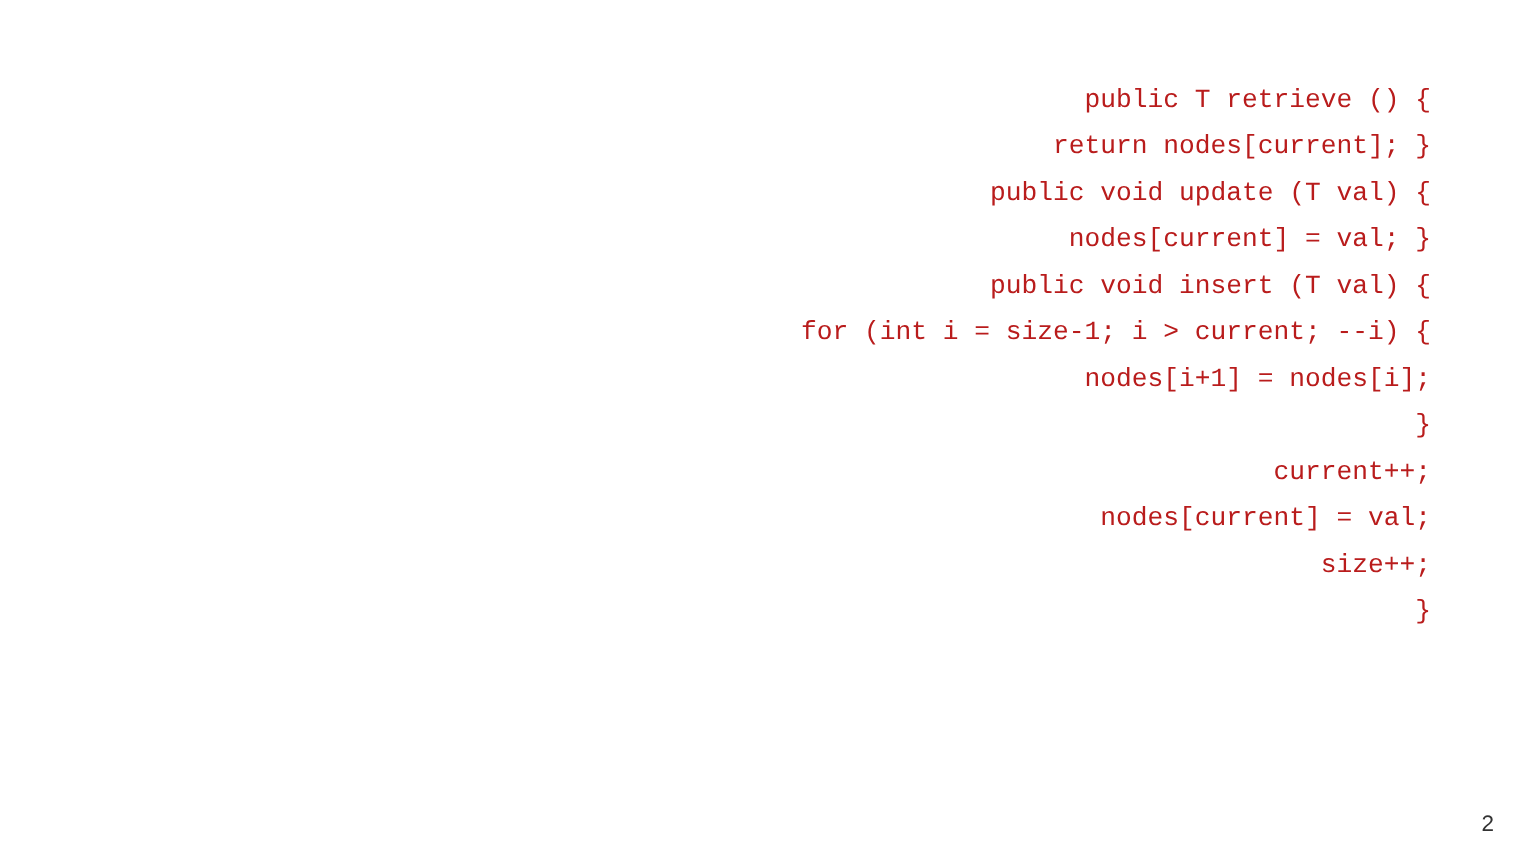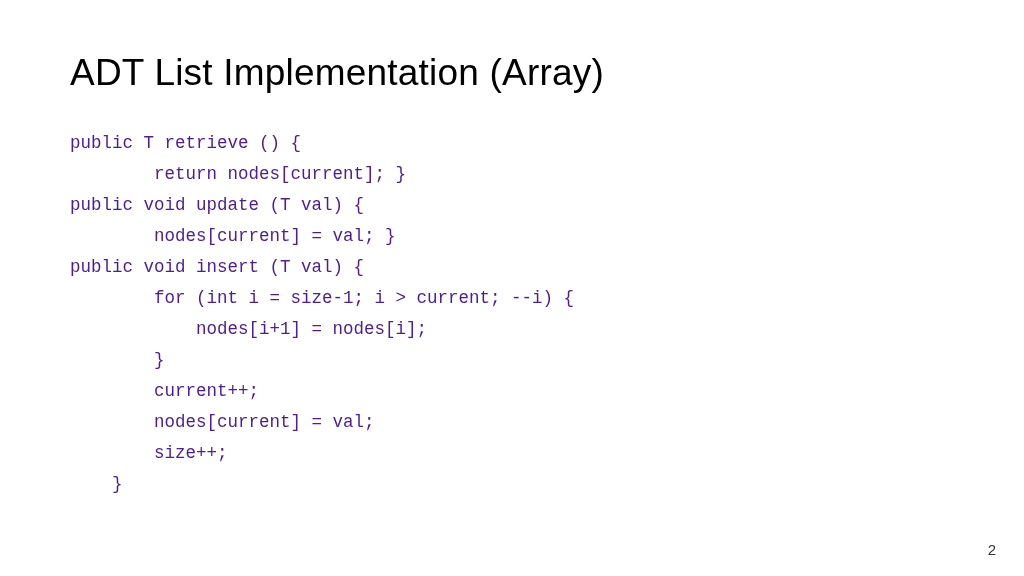--- a/index.html
+++ b/index.html
@@ -1,26 +1,25 @@
 <!DOCTYPE html>
 <html><head>
 <meta charset="utf-8">
 <style>
   * { margin: 0; padding: 0; box-sizing: border-box; }
   html, body { width: 1024px; height: 576px; background: #fff; font-family: "Segoe UI", "Helvetica Neue", Arial, sans-serif; color: #000; }
   .slide { position: relative; width: 1024px; height: 576px; padding: 52px 70px 40px 70px; }
   .title { font-size: 37px; font-weight: 400; letter-spacing: 0.2px; margin-bottom: 34px; }
-  .code { font-family: "Courier New", Courier, monospace; font-size: 17.5px; line-height: 1.77; white-space: pre; color: #4c1d95; }
+  .code { font-family: "Courier New", Courier, monospace; font-size: 17.5px; line-height: 1.77; white-space: pre; color: #b91c1c; text-align: right; }
   .pagenum { position: absolute; right: 28px; bottom: 18px; font-size: 15px; color: #333; }
 </style>
 </head>
 <body>
 
 <div class="slide">
-  <h1 class="title">ADT List Implementation (Array)</h1>
   <div class="code" id="code-block">public T retrieve () {
         return nodes[current]; }
 public void update (T val) {
         nodes[current] = val; }
 public void insert (T val) {
         for (int i = size-1; i &gt; current; --i) {
             nodes[i+1] = nodes[i];
         }
         current++;
         nodes[current] = val;

